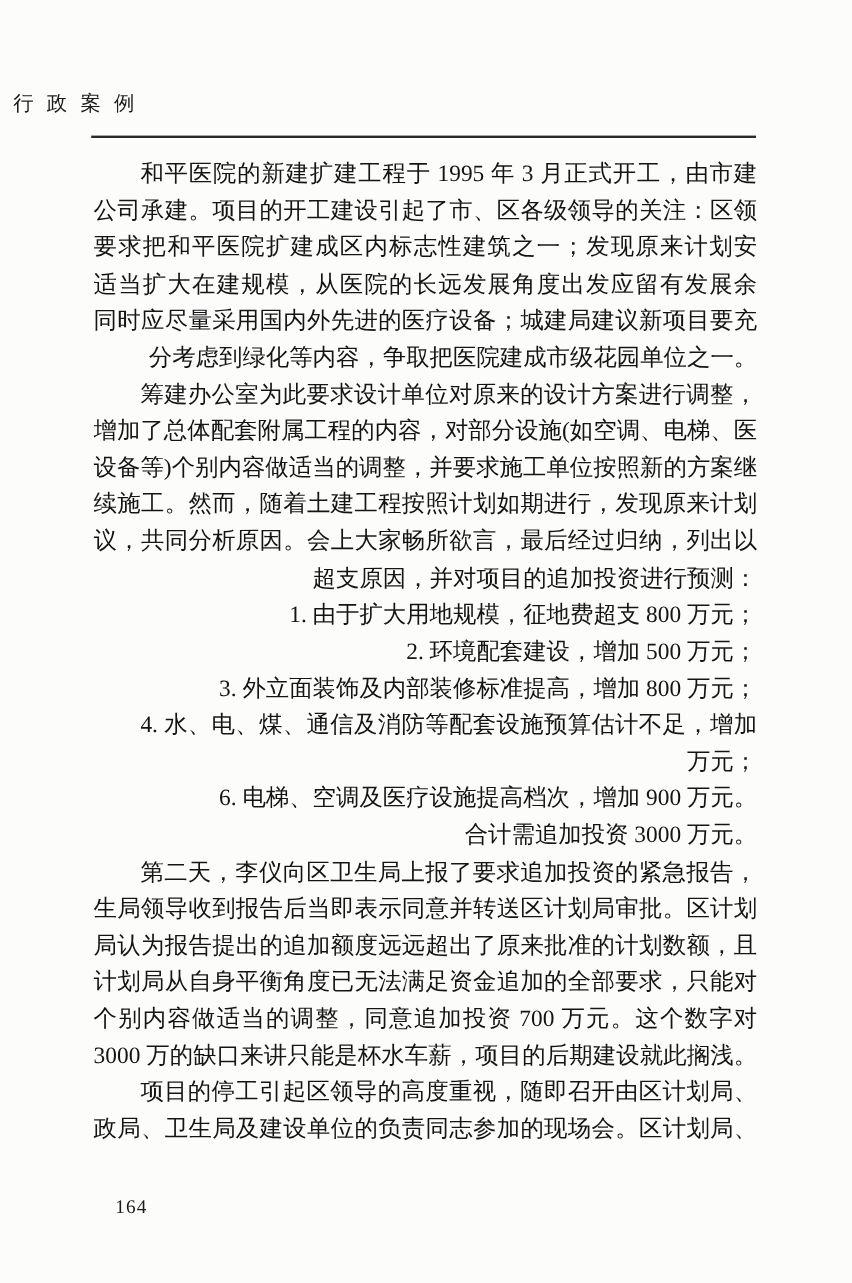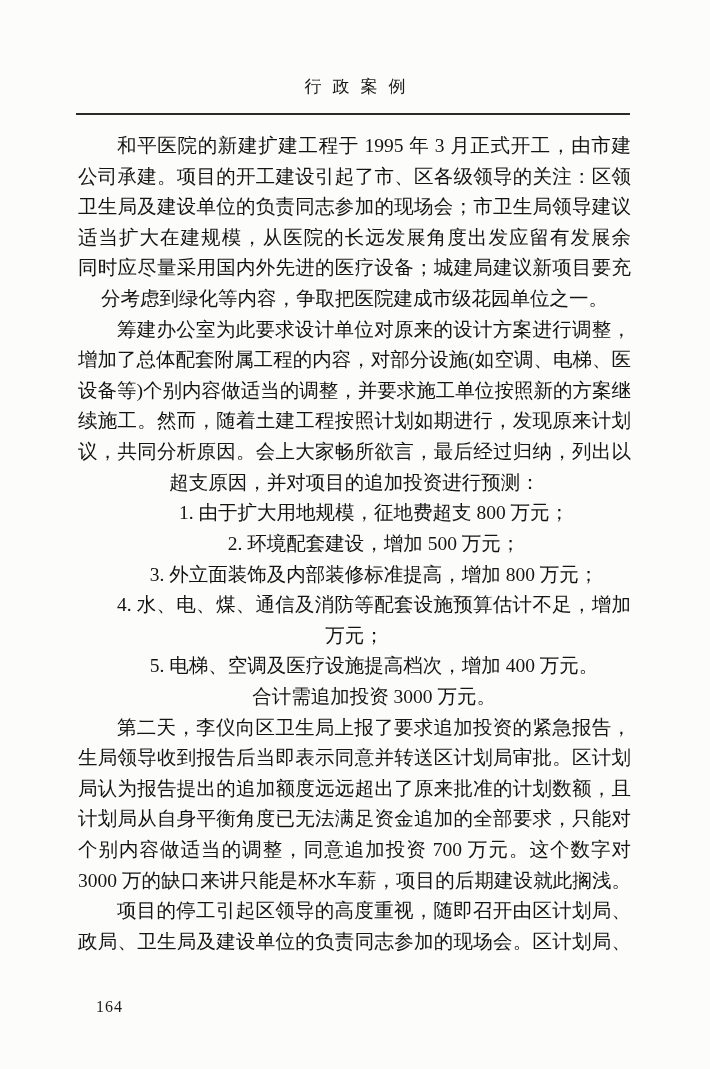--- a/index.html
+++ b/index.html
@@ -15,21 +15,20 @@
     background: #fcfcfb;
     color: #151515;
     font-family: "Liberation Serif", "DejaVu Serif", serif;
     overflow: hidden;
   }
   .running-head {
     position: absolute;
     top: 75px;
     left: 0;
     width: 710px;
-    text-align: center;
     font-size: 17px;
     letter-spacing: 11px;
     text-indent: 11px; 
     color: #1b1b1b;
     white-space: nowrap;
   }
   .head-rule {
     position: absolute;
     top: 113px;
     left: 76px;
@@ -42,21 +41,21 @@
     top: 131px;
     left: 78px;
     width: 553px;
     font-size: 19.5px;
     color: #141414;
   }
   .line {
     height: 30.62px;
     line-height: 30.62px;
     overflow: hidden;
-    text-align: center;
+    text-align: right;
   }
   .line.indent {
     text-indent: 39px;
   }
   .line.fill {
     text-align: justify;
     text-align-last: justify;
     text-justify: inter-ideograph;
   }
   .page-number {
@@ -70,36 +69,36 @@
 </style>
 </head>
 <body>
 
 <div class="page">
   <div class="running-head">行政案例</div>
   <div class="head-rule"></div>
   <div class="body-text">
       <div class="line indent fill">和平医院的新建扩建工程于 1995 年 3 月正式开工，由市建筑</div>
       <div class="line fill">公司承建。项目的开工建设引起了市、区各级领导的关注：区领导</div>
-      <div class="line fill">卫生局及建设单位的负责同志参加的现场会；市卫生局领导建议</div>
+      <div class="line fill">要求把和平医院扩建成区内标志性建筑之一；发现原来计划安</div>
       <div class="line fill">适当扩大在建规模，从医院的长远发展角度出发应留有发展余地，</div>
       <div class="line fill">同时应尽量采用国内外先进的医疗设备；城建局建议新项目要充</div>
       <div class="line">分考虑到绿化等内容，争取把医院建成市级花园单位之一。</div>
       <div class="line indent fill">筹建办公室为此要求设计单位对原来的设计方案进行调整，</div>
       <div class="line fill">增加了总体配套附属工程的内容，对部分设施(如空调、电梯、医疗</div>
       <div class="line fill">设备等)个别内容做适当的调整，并要求施工单位按照新的方案继</div>
       <div class="line fill">续施工。然而，随着土建工程按照计划如期进行，发现原来计划安</div>
       <div class="line fill">议，共同分析原因。会上大家畅所欲言，最后经过归纳，列出以下</div>
       <div class="line">超支原因，并对项目的追加投资进行预测：</div>
       <div class="line indent">1. 由于扩大用地规模，征地费超支 800 万元；</div>
       <div class="line indent">2. 环境配套建设，增加 500 万元；</div>
       <div class="line indent">3. 外立面装饰及内部装修标准提高，增加 800 万元；</div>
       <div class="line indent fill">4. 水、电、煤、通信及消防等配套设施预算估计不足，增加 200</div>
       <div class="line">万元；</div>
-      <div class="line indent">5. 电梯、空调及医疗设施提高档次，增加 400 万元。</div>
+      <div class="line indent">6. 电梯、空调及医疗设施提高档次，增加 900 万元。</div>
       <div class="line indent">合计需追加投资 3000 万元。</div>
       <div class="line indent fill">第二天，李仪向区卫生局上报了要求追加投资的紧急报告，卫</div>
       <div class="line fill">生局领导收到报告后当即表示同意并转送区计划局审批。区计划</div>
       <div class="line fill">局认为报告提出的追加额度远远超出了原来批准的计划数额，且</div>
       <div class="line fill">计划局从自身平衡角度已无法满足资金追加的全部要求，只能对</div>
       <div class="line fill">个别内容做适当的调整，同意追加投资 700 万元。这个数字对</div>
       <div class="line fill">3000 万的缺口来讲只能是杯水车薪，项目的后期建设就此搁浅。</div>
       <div class="line indent fill">项目的停工引起区领导的高度重视，随即召开由区计划局、财</div>
       <div class="line fill">政局、卫生局及建设单位的负责同志参加的现场会。区计划局、财</div>
     </div>

